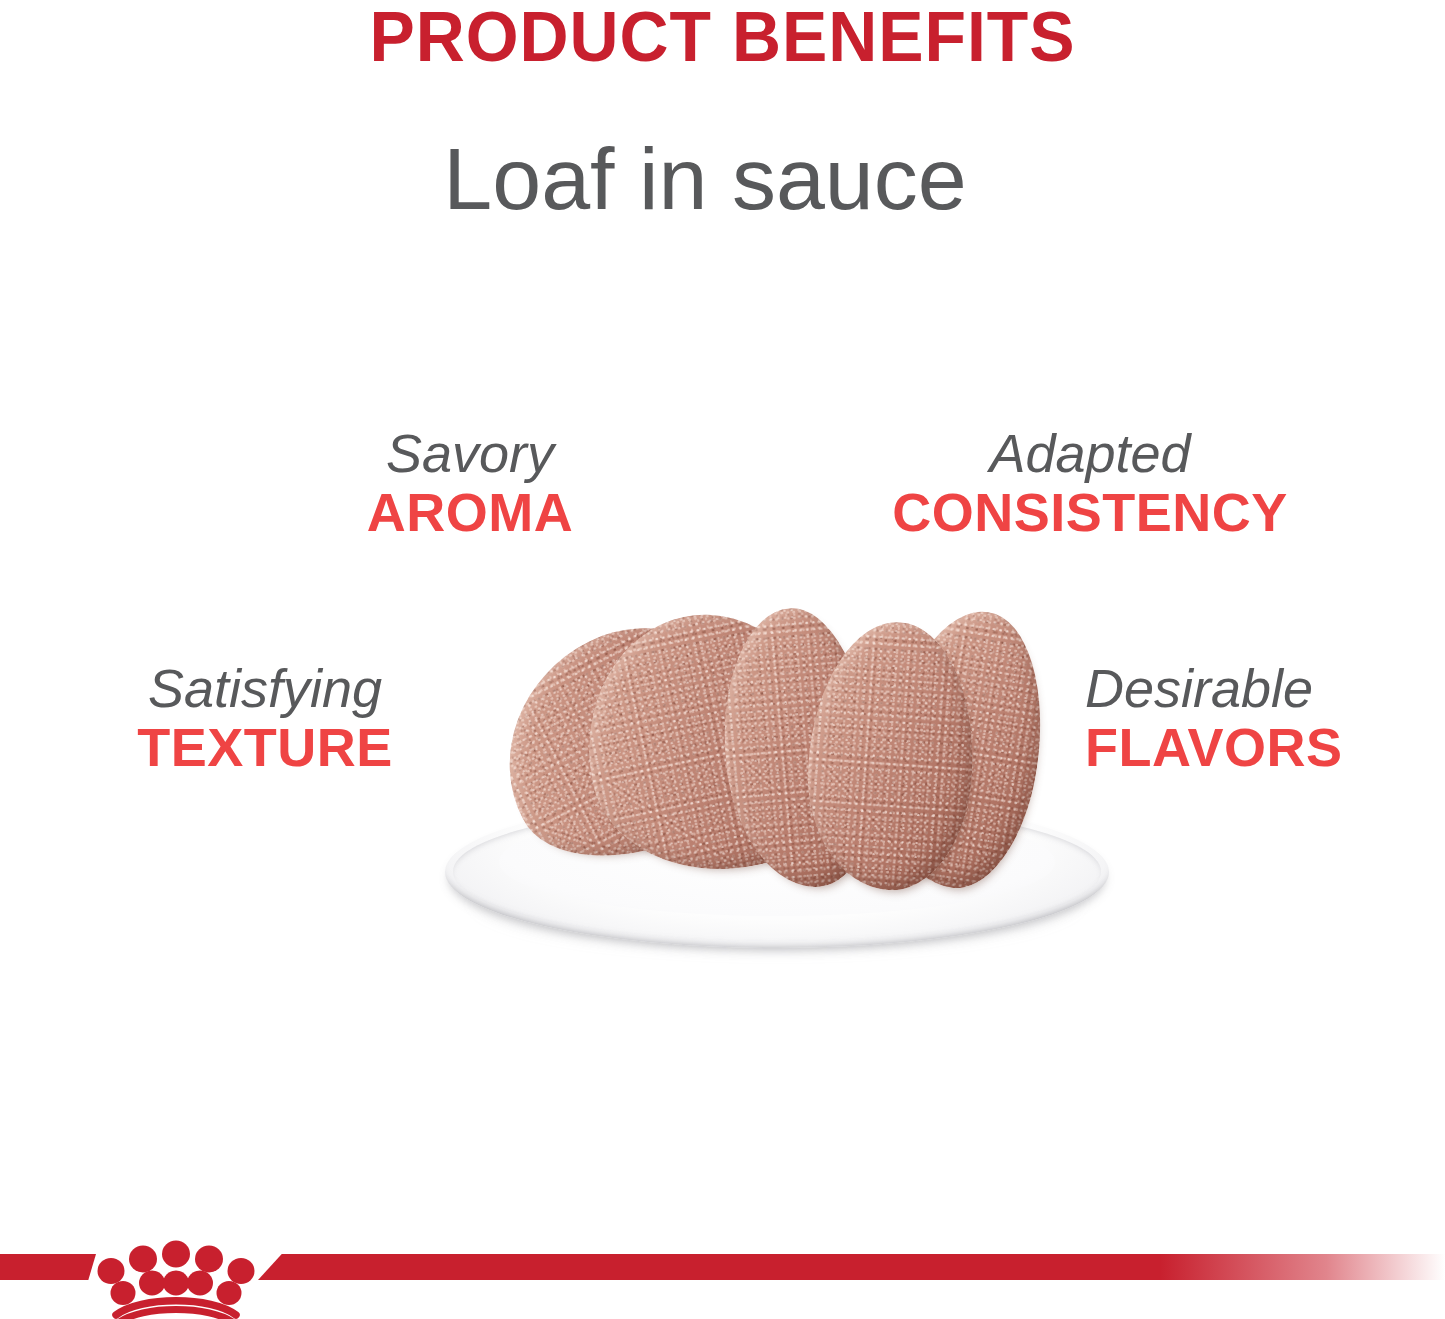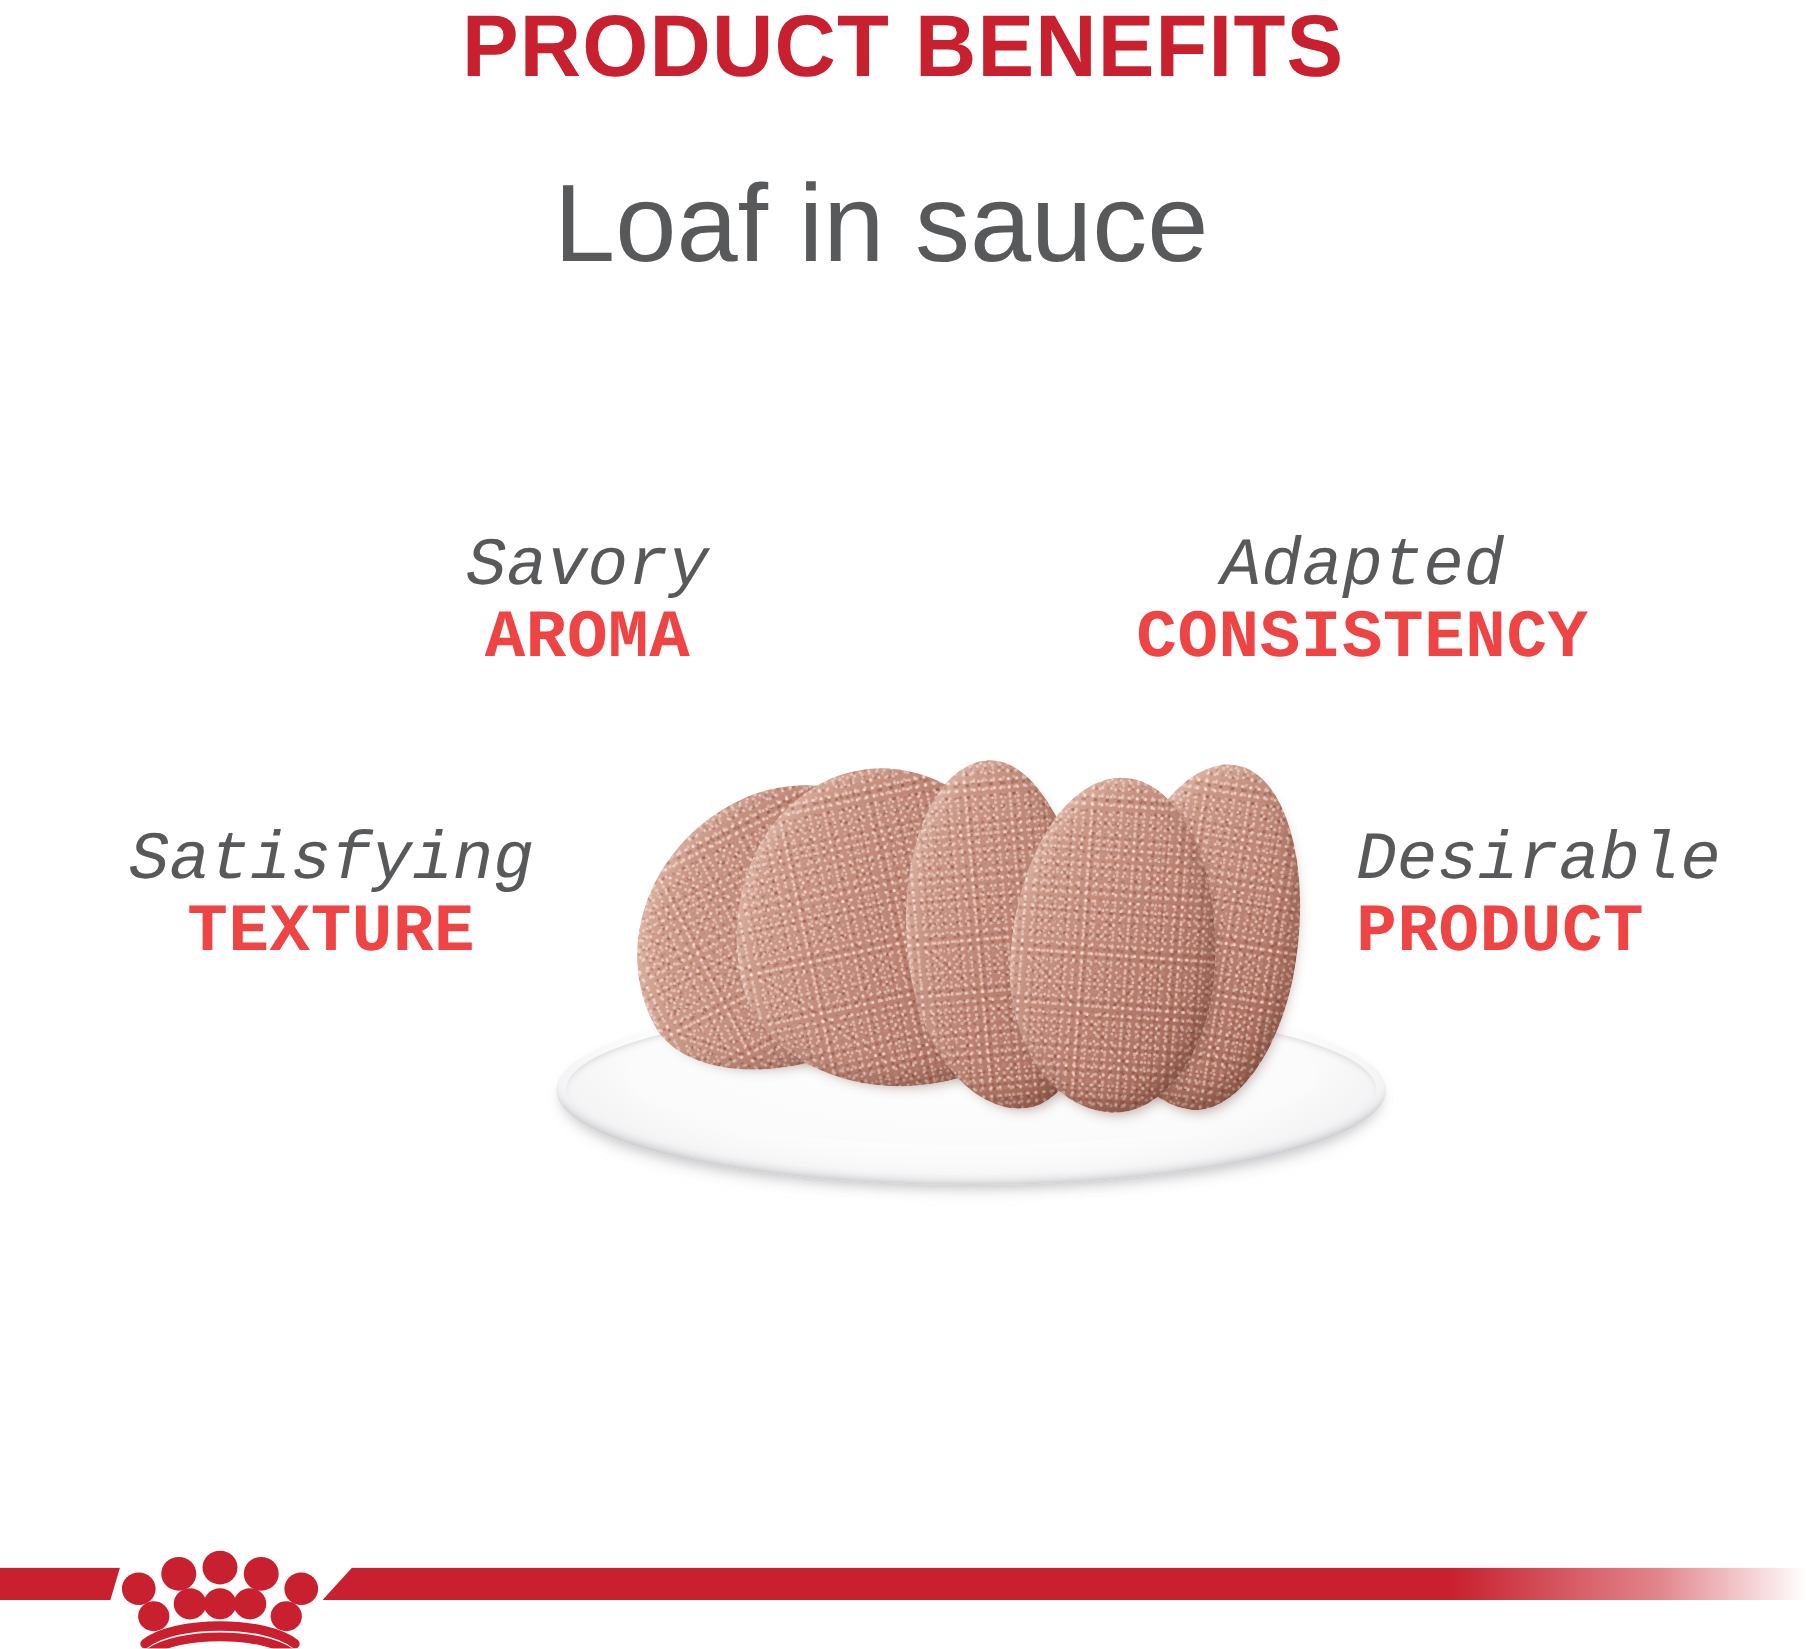--- a/index.html
+++ b/index.html
@@ -46,21 +46,20 @@
     font-size: 88px;
     font-weight: normal;
     color: #58595B;
     line-height: 1.0;
   }
 
   
   .benefit {
     position: absolute;
     white-space: nowrap;
-    font-family: Liberation Mono, monospace;
   }
   .benefit .lead {
     display: block;
     font-size: 54px;
     font-style: italic;
     color: #58595B;
     line-height: 1.06;
   }
   .benefit .strong {
     display: block;
@@ -201,21 +200,21 @@
     <span class="strong">TEXTURE</span>
   </div>
 
   <div class="benefit b-consistency">
     <span class="lead">Adapted</span>
     <span class="strong">CONSISTENCY</span>
   </div>
 
   <div class="benefit b-flavors">
     <span class="lead">Desirable</span>
-    <span class="strong">PRODUCT</span>
+    <span class="strong">FLAVORS</span>
   </div>
 
   <div class="plate-wrap">
     <div class="plate-shadow"></div>
     <div class="plate"></div>
     <div class="plate-rim"></div>
     <div class="plate-inner"></div>
     <div class="loaf loaf-1"></div>
     <div class="loaf loaf-2"></div>
     <div class="loaf loaf-3"></div>

